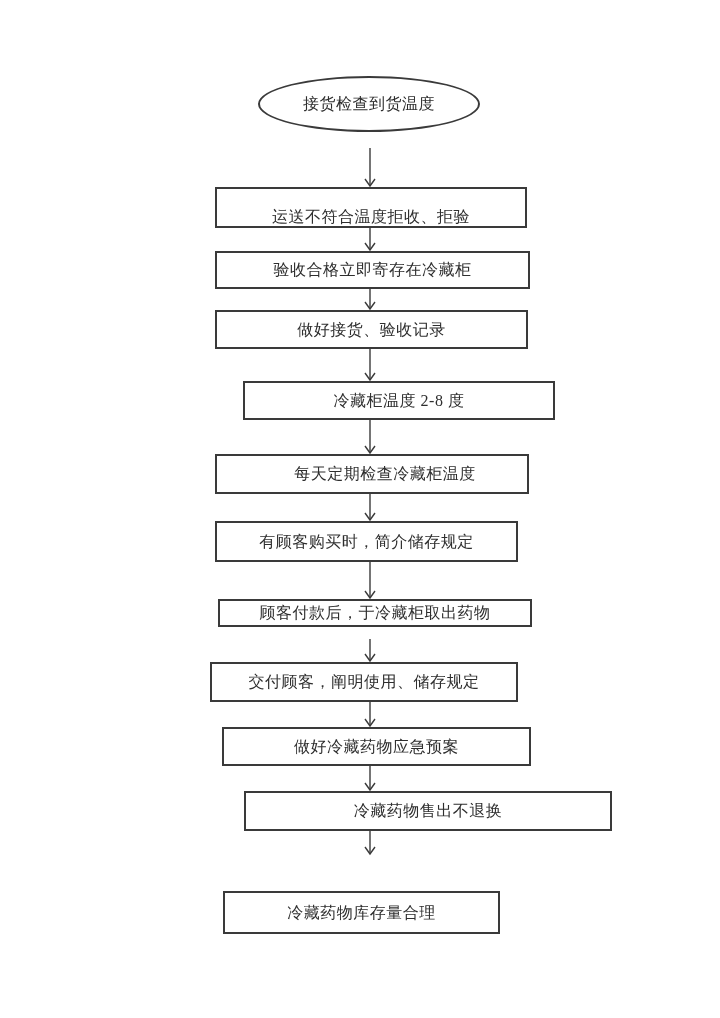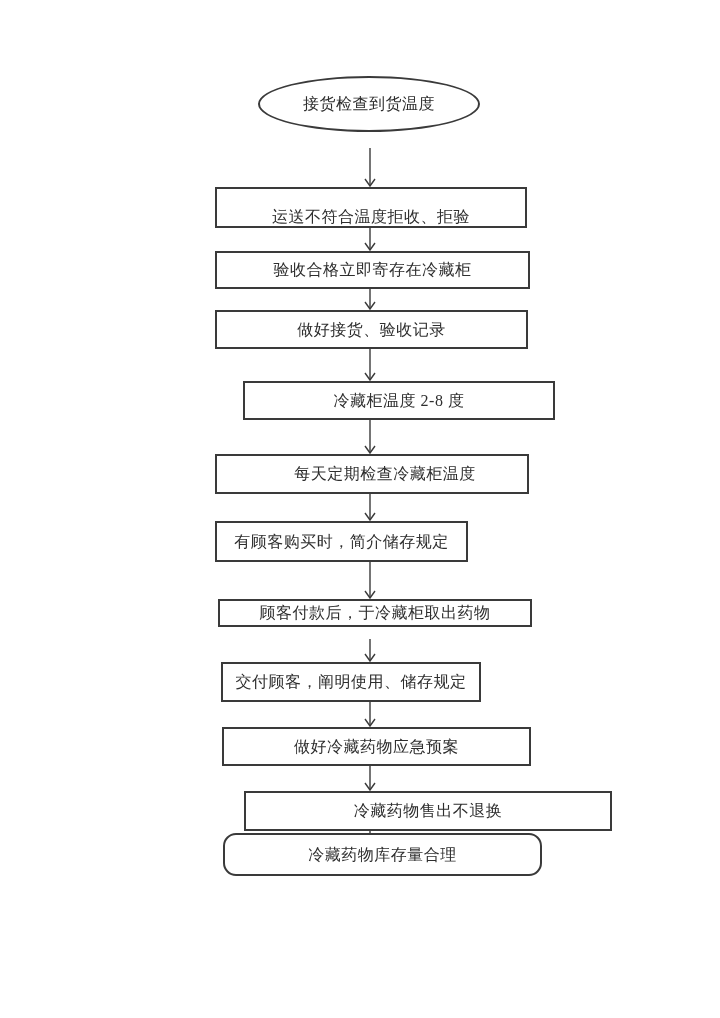--- a/index.html
+++ b/index.html
@@ -101,37 +101,37 @@
   </div>
 
   <div class="node rect" style="left:215px; top:381px; width:312px; height:39px;margin-left:28px;">
     <span>冷藏柜温度 2-8 度</span>
   </div>
 
   <div class="node rect" style="left:215px; top:454px; width:314px; height:40px;padding-left:26px;">
     <span>每天定期检查冷藏柜温度</span>
   </div>
 
-  <div class="node rect" style="left:215px; top:521px; width:253px; height:41px;">
+  <div class="node rect" style="left:215px; top:521px; width:303px; height:41px;">
     <span>有顾客购买时，简介储存规定</span>
   </div>
 
   <div class="node rect" style="left:218px; top:599px; width:314px; height:28px;">
     <span>顾客付款后，于冷藏柜取出药物</span>
   </div>
 
-  <div class="node rect" style="left:221px; top:662px; width:260px; height:40px;">
+  <div class="node rect" style="left:210px; top:662px; width:308px; height:40px;">
     <span>交付顾客，阐明使用、储存规定</span>
   </div>
 
   <div class="node rect" style="left:222px; top:727px; width:309px; height:39px;">
     <span>做好冷藏药物应急预案</span>
   </div>
 
   <div class="node rect" style="left:227px; top:791px; width:368px; height:40px;margin-left:17px;">
     <span>冷藏药物售出不退换</span>
   </div>
 
-  <div class="node rect" style="left:223px; top:833px; width:319px; height:43px;border-radius:13px;">
+  <div class="node rect" style="left:223px; top:891px; width:277px; height:43px;">
     <span>冷藏药物库存量合理</span>
   </div>
 
 </div>
 
 </body></html>

